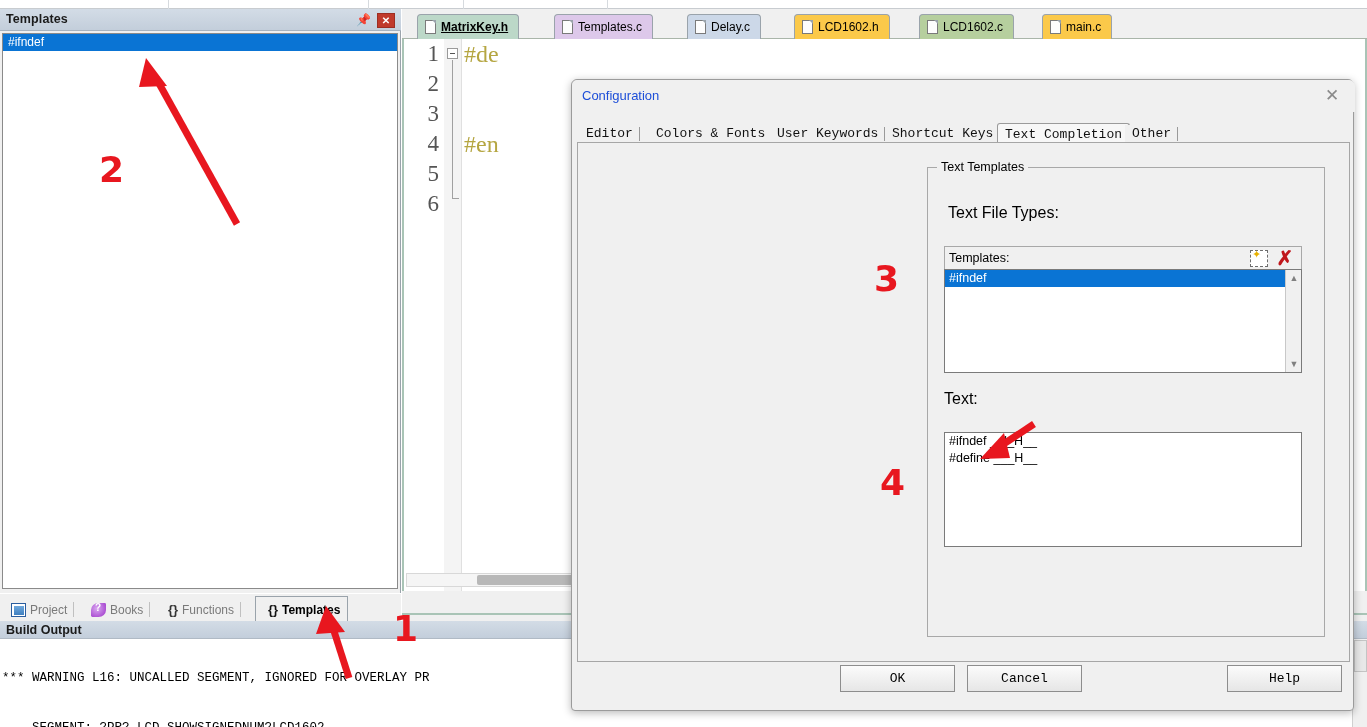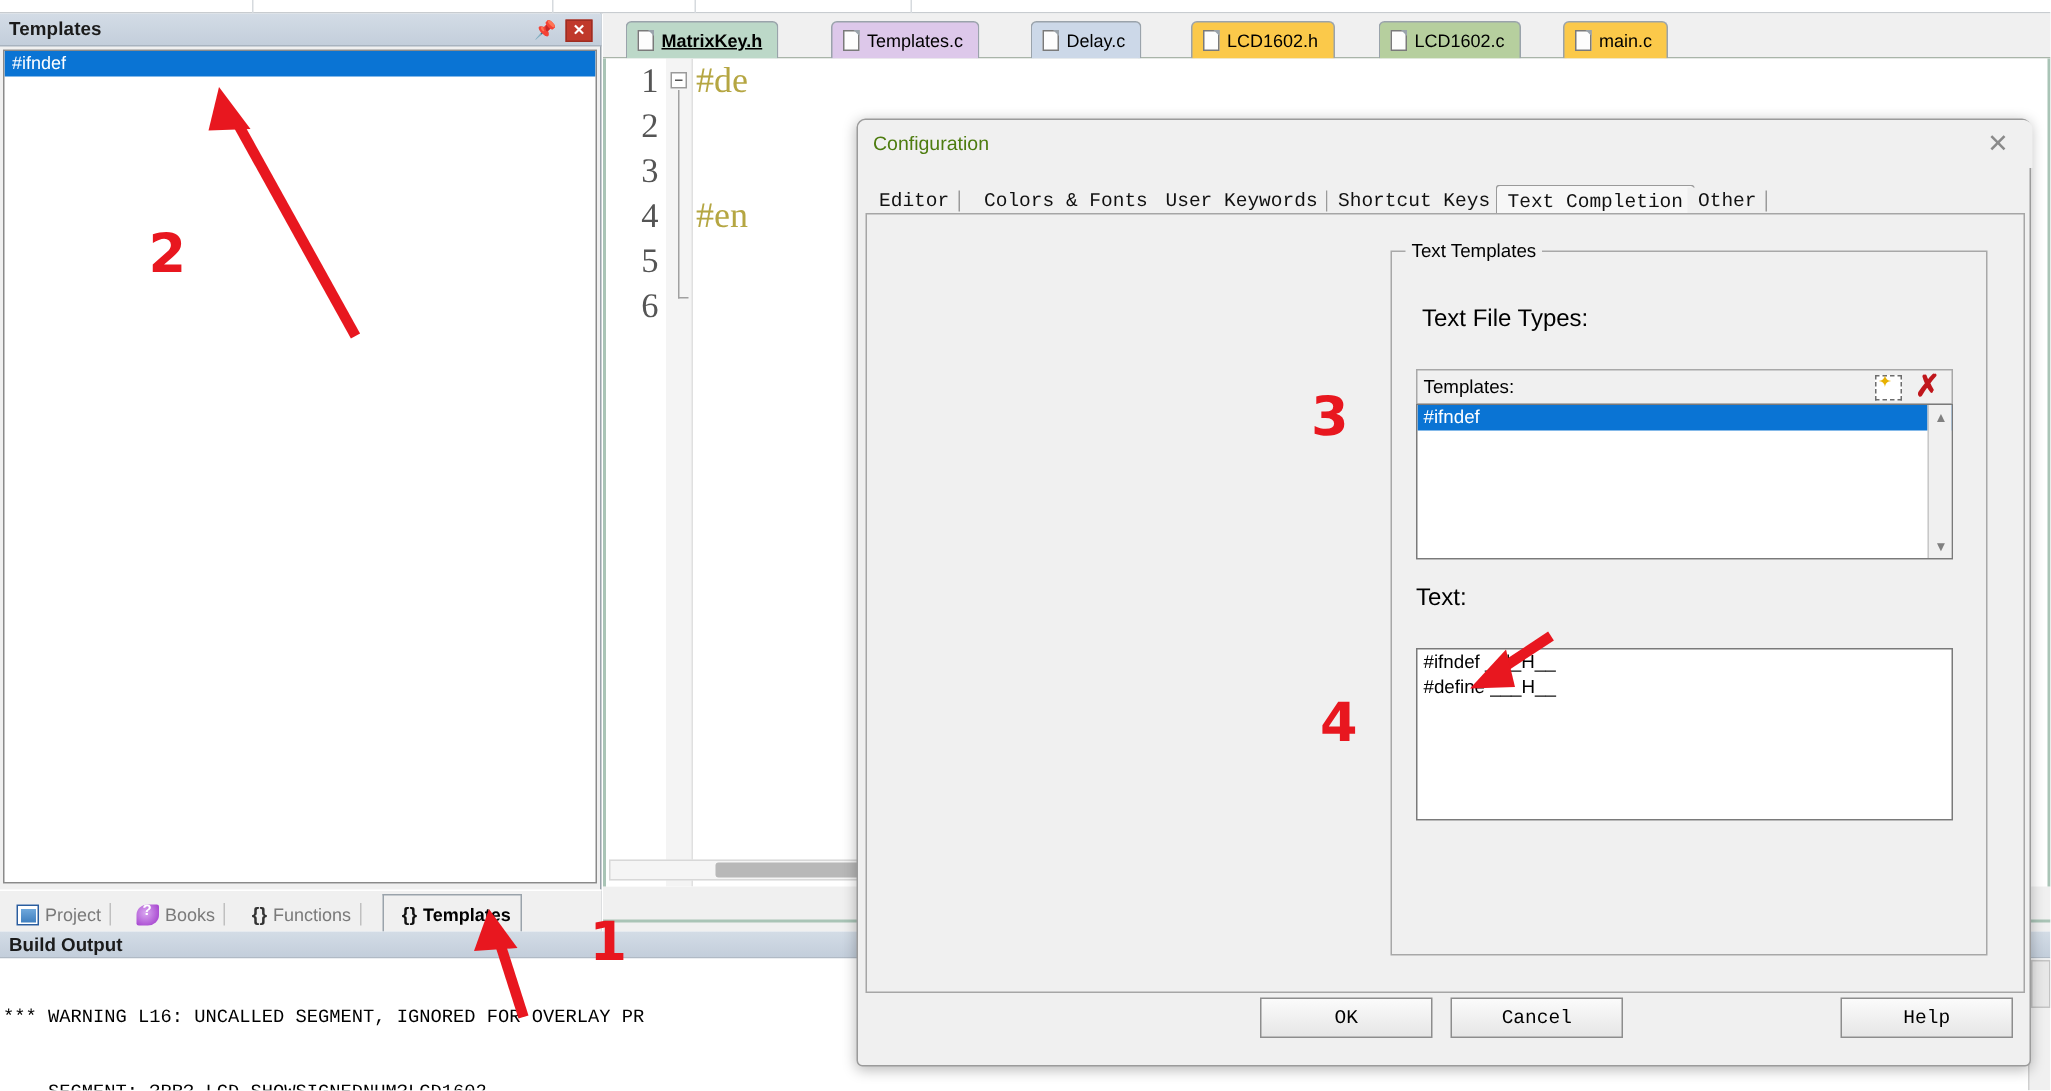--- a/index.html
+++ b/index.html
@@ -216,21 +216,21 @@
     background: #f0f0f0;
     border: 1px solid #9b9b9b;
     border-radius: 6px 6px 4px 4px;
     box-shadow: 0 2px 9px rgba(0,0,0,.28);
   }
   .dlg-title {
     position: absolute; left: 0; top: 0; width: 783px; height: 32px;
     background: #f0f0f0; border-radius: 6px 6px 0 0;
   }
   .dlg-title .txt {
-    position: absolute; left: 10px; top: 8px; font-size: 13px; color: #4d7c0f;
+    position: absolute; left: 10px; top: 8px; font-size: 13px; color: #1d4ed8;
   }
   .dlg-title .x {
     position: absolute; right: 12px; top: 6px; width: 22px; height: 20px;
     text-align: center; line-height: 20px; font-size: 17px; color: #8a8a8a; cursor: pointer;
   }
 
   .dlg-tabs {
     position: absolute; left: 5px; top: 43px; width: 773px; height: 20px;
     font-family: "Liberation Mono", monospace;
   }

